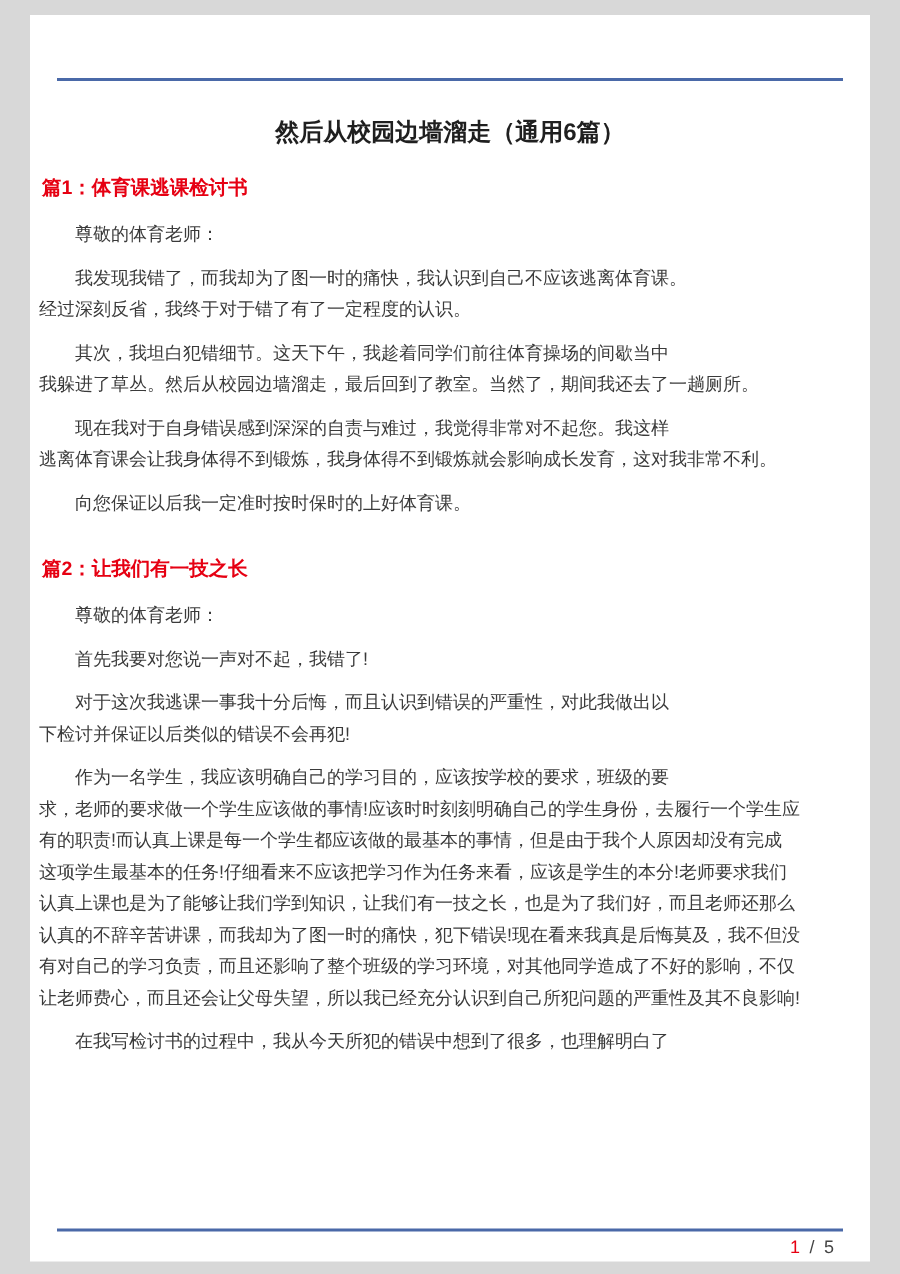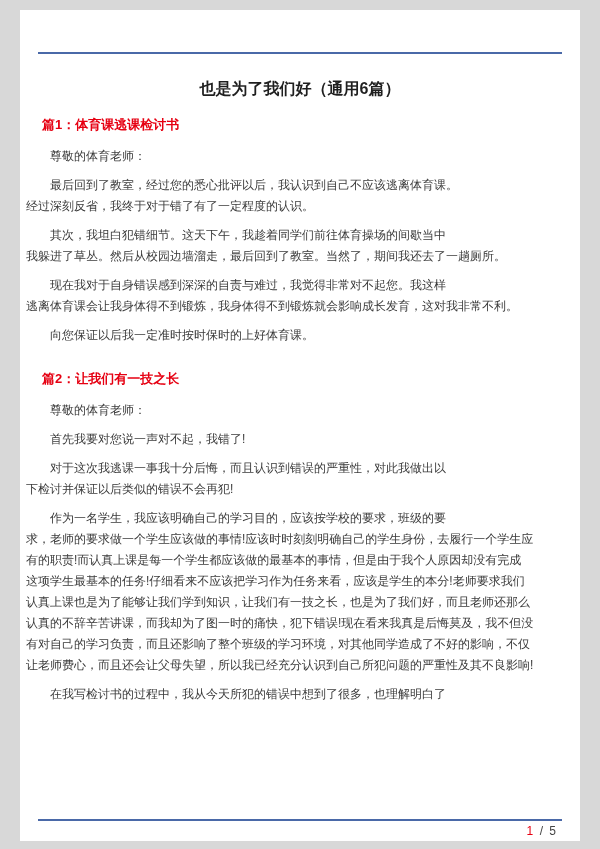--- a/index.html
+++ b/index.html
@@ -31,21 +31,21 @@
     font-size: 16px;
     font-weight: bold;
     color: #1f1f1f;
     margin: 24px 18px 6px;
     line-height: 22px;
   }
   .section-heading {
     color: var(--heading-red, #e60012);
     font-size: 13px;
     font-weight: bold;
-    margin: 16px 22px 12px;
+    margin: 16px 8px 12px;
     line-height: 18px;
   }
   .body-text {
     margin: 0 6px;
     overflow: hidden;
   }
   .para {
     font-size: 12px;
     color: var(--body-text, #3a3a3a);
     line-height: 21px;
@@ -76,27 +76,27 @@
   }
   .page-indicator .sep { margin: 0 3px; }
 </style>
 </head>
 <body>
 
 <div class="sheet">
 
   <div class="rule top"></div>
 
-  <h1 class="doc-title">也是为了我们好（通用6篇）</h1>
+  <h1 class="doc-title">然后从校园边墙溜走（通用6篇）</h1>
 
   <h2 class="section-heading">篇1：体育课逃课检讨书</h2>
 
   <div class="body-text">
     <p class="para">尊敬的体育老师：</p>
-    <p class="para">最后回到了教室，经过您的悉心批评以后，我认识到自己不应该逃离体育课。
+    <p class="para">我发现我错了，而我却为了图一时的痛快，我认识到自己不应该逃离体育课。
 经过深刻反省，我终于对于错了有了一定程度的认识。</p>
     <p class="para">其次，我坦白犯错细节。这天下午，我趁着同学们前往体育操场的间歇当中
 我躲进了草丛。然后从校园边墙溜走，最后回到了教室。当然了，期间我还去了一趟厕所。</p>
     <p class="para">现在我对于自身错误感到深深的自责与难过，我觉得非常对不起您。我这样
 逃离体育课会让我身体得不到锻炼，我身体得不到锻炼就会影响成长发育，这对我非常不利。</p>
     <p class="para">向您保证以后我一定准时按时保时的上好体育课。</p>
   </div>
 
   <h2 class="section-heading">篇2：让我们有一技之长</h2>
 

